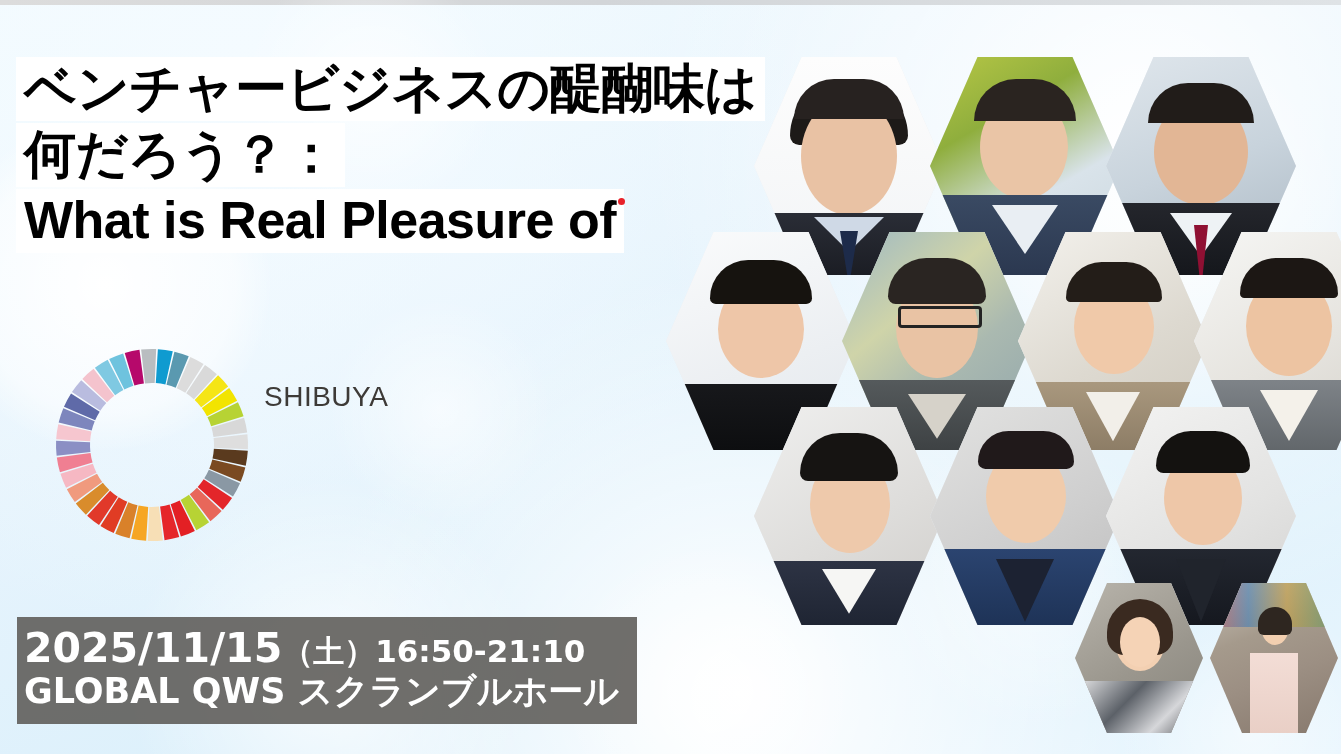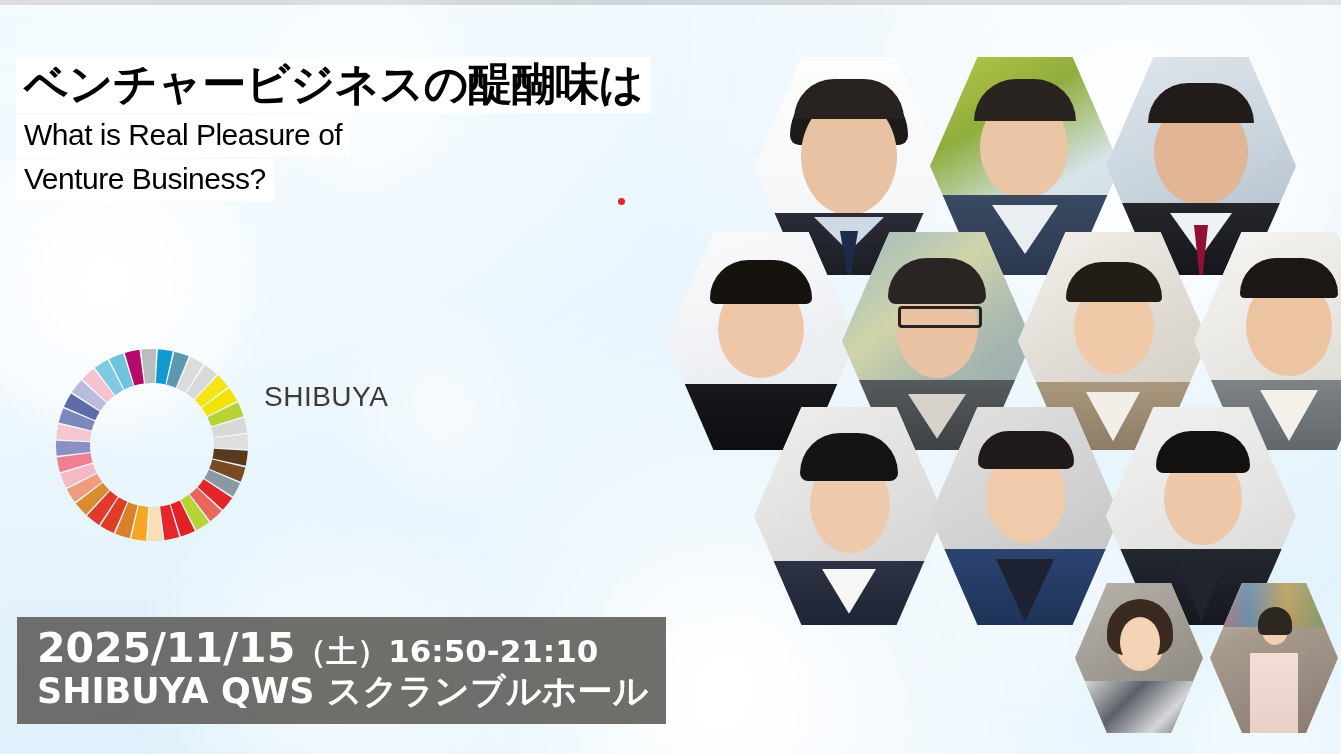--- a/index.html
+++ b/index.html
@@ -26,39 +26,39 @@
   .b4{left:560px;top:540px;width:300px;height:300px;background:radial-gradient(circle,rgba(255,255,255,.7) 0%,rgba(255,255,255,0) 70%);}
   .b5{left:990px;top:30px;width:360px;height:360px;background:radial-gradient(circle,rgba(255,255,255,.65) 0%,rgba(255,255,255,0) 70%);}
   .b6{left:880px;top:430px;width:300px;height:300px;background:radial-gradient(circle,rgba(255,255,255,.6) 0%,rgba(255,255,255,0) 70%);}
   .b7{left:330px;top:300px;width:220px;height:220px;background:radial-gradient(circle,rgba(255,255,255,.6) 0%,rgba(255,255,255,0) 72%);}
   .b8{left:1120px;top:600px;width:260px;height:260px;background:radial-gradient(circle,rgba(255,255,255,.5) 0%,rgba(255,255,255,0) 72%);}
 
   
   #title-block{position:absolute;left:16px;top:57px;width:740px;}
   .tline{display:table;background:#ffffff;color:#000;line-height:1.0;
          padding:5px 8px 7px 8px;margin-bottom:2px;white-space:nowrap;}
-  .jp{font-size:44px;font-weight:700;letter-spacing:-0.5px;
+  .jp{font-size:52px;font-weight:700;letter-spacing:-0.5px;
       font-family:"DejaVu Sans","Liberation Sans",sans-serif;}
-  .en{font-size:30px;font-weight:400;letter-spacing:-0.5px;
+  .en{font-size:52px;font-weight:700;letter-spacing:-0.5px;
       font-family:"Liberation Sans","DejaVu Sans",sans-serif;}
   .reddot{position:absolute;left:618px;top:198px;width:7px;height:7px;border-radius:50%;
           background:#e8222a;}
 
   
   #gew-logo{position:absolute;left:52px;top:345px;width:540px;height:200px;}
   #gew-ring{position:absolute;left:0;top:0;width:200px;height:200px;}
   #gew-word{position:absolute;left:212px;top:38px;width:330px;color:#3d3a37;
             font-family:"Liberation Sans","DejaVu Sans",sans-serif;font-weight:300;}
   .gw1{font-size:28px;letter-spacing:0.5px;line-height:0.98;}
   .gw2{font-size:28px;letter-spacing:0.2px;line-height:0.98;}
   .gw3{font-size:54px;letter-spacing:1px;line-height:0.92;margin-top:-3px;}
 
   
   #date-bar{position:absolute;left:17px;top:617px;
-     background:rgba(92,90,86,.88);color:#fff;padding:9px 18px 12px 20px;}
+     background:rgba(92,90,86,.88);color:#fff;padding:9px 18px 12px 7px;}
   .dline1{font-size:41px;font-weight:700;line-height:1.12;white-space:nowrap;
      font-family:"DejaVu Sans","Liberation Sans",sans-serif;}
   .dline1 .wd{font-size:31px;font-weight:700;}
   .dline1 .tm{font-size:31px;font-weight:700;}
   .dline2{font-size:35px;font-weight:700;line-height:1.14;white-space:nowrap;
      font-family:"DejaVu Sans","Liberation Sans",sans-serif;}
 
   
   .hex{position:absolute;
     clip-path:polygon(25% 0%,75% 0%,100% 50%,75% 100%,25% 100%,0% 50%);
@@ -194,22 +194,22 @@
         <div class="skin" style="left:52px;top:32px;width:26px;height:30px;background:#f2cfb0;"></div>
         <div class="hair" style="left:48px;top:24px;width:34px;height:28px;border-radius:18px 18px 6px 6px;background:#2e2620;"></div>
         <div class="body" style="height:80px;left:40px;right:40px;background:linear-gradient(180deg,#f3ddd6,#e9cfc6);"></div>
       </div>
     </div>
 
   </div>
 
   <div id="title-block">
     <div class="tline jp">ベンチャービジネスの醍醐味は</div>
+    <div class="tline jp">何だろう？：</div>
     <div class="tline en">What is Real Pleasure of</div>
-    <div class="tline en">Venture Business?</div>
   </div>
   <div class="reddot"></div>
 
   <div id="gew-logo">
     <svg id="gew-ring" viewBox="0 0 200 200">
       <g id="ring-g">
           <path d="M 4.617101855047608 110.86750852171903 A 96 96 0 0 1 4.091370728141655 95.81253881292774
        L 38.05901026192482 97.29559798334917 A 62 62 0 0 0 38.39854494805158 107.0185992536102 Z" fill="#8b8fc4"></path>
           <path d="M 4.179059351500769 94.1393402046537 A 96 96 0 0 1 6.275583316486404 79.2217970619421
        L 39.46964755856414 86.5807439358376 A 62 62 0 0 0 38.11564249784425 96.21499054883886 Z" fill="#f6c6cf"></path>
@@ -285,16 +285,16 @@
     </svg>
     <div id="gew-word">
       <div class="gw1">SHIBUYA</div>
     </div>
   </div>
 
   <div id="date-bar">
     <div class="dline1">
       <span>2025/11/15</span><span class="wd">（土）</span><span class="tm">16:50-21:10</span>
     </div>
-    <div class="dline2">SHIBUYA QWS スクランブルホール</div>
+    <div class="dline2">GLOBAL QWS スクランブルホール</div>
   </div>
 
 </div>
 
 </body></html>

